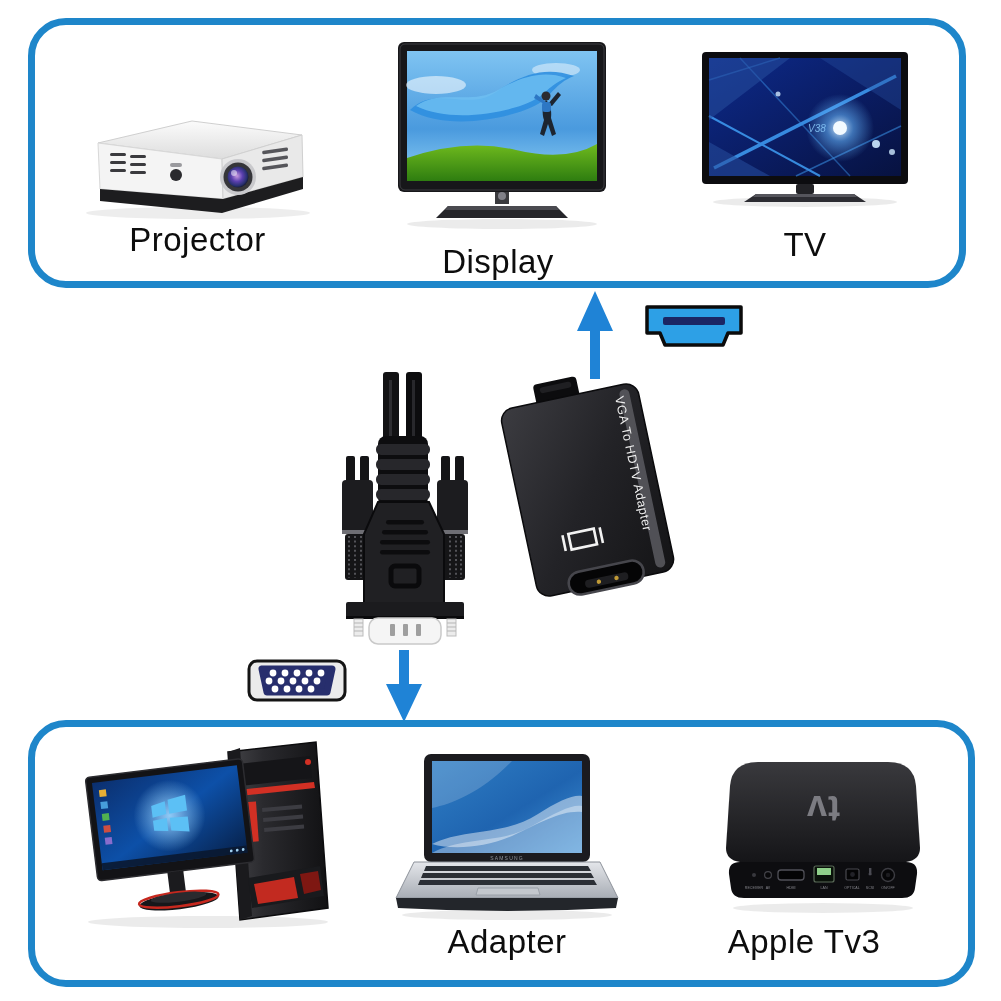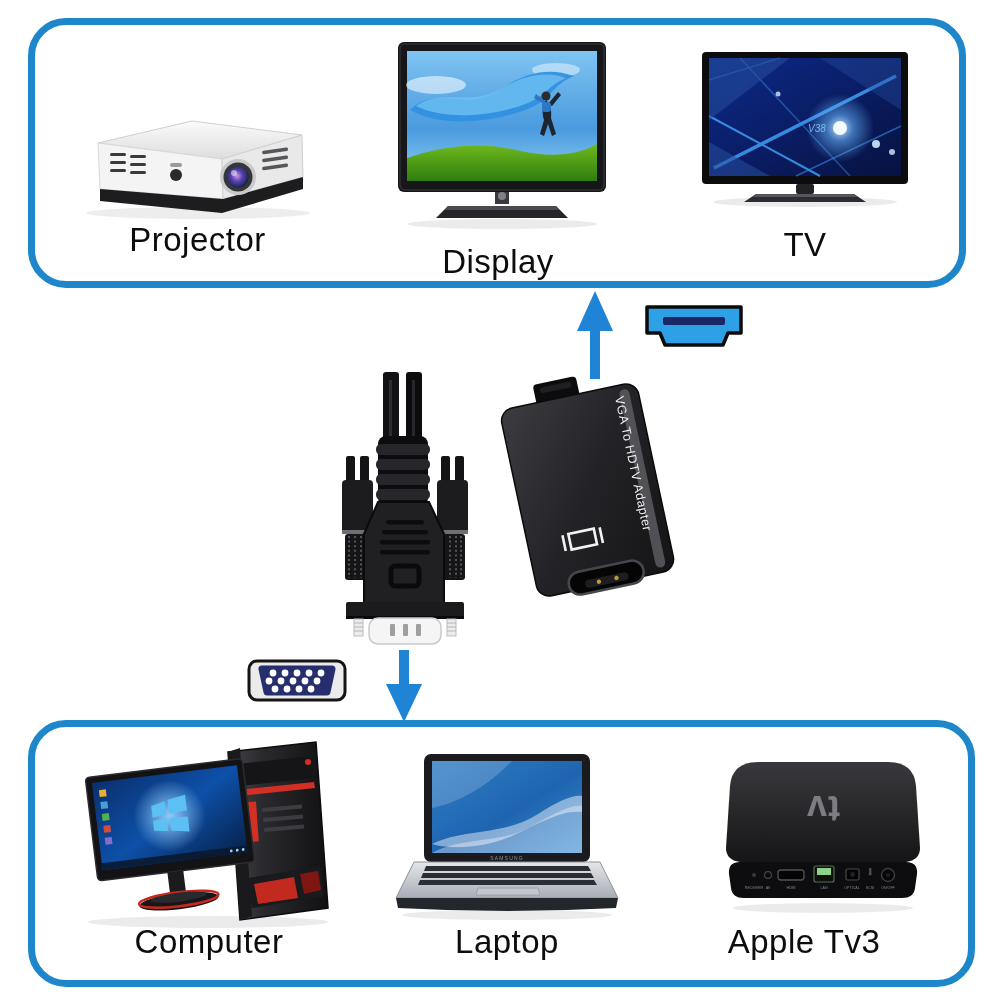--- a/index.html
+++ b/index.html
@@ -359,21 +359,20 @@
           <circle cx="156" cy="120.5" r="1.4"></circle>
           <circle cx="162" cy="120.5" r="1.4"></circle>
         </g>
 
       <rect x="84" y="134" width="16" height="26" fill="#1b1b1e"></rect>
       <ellipse cx="92" cy="164" rx="40" ry="8" fill="#17171a"></ellipse>
       <ellipse cx="92" cy="162" rx="40" ry="7" fill="none" stroke="#c6281e" stroke-width="2.5"></ellipse>
       <ellipse cx="92" cy="160" rx="28" ry="4.5" fill="#2a2a2e"></ellipse>
     </g>
   </svg>
-  <div class="device-label" style="left:78px;top:923px;width:262px;">Computer</div>
 
   <svg class="abs" style="left:392px;top:752px;" width="230" height="170" viewBox="0 0 230 170">
     <defs>
       <linearGradient id="lpScr" x1="0" y1="0" x2="1" y2="1">
         <stop offset="0" stop-color="#2f7ec4"></stop>
           <stop offset="0.55" stop-color="#1f64b0"></stop>
         <stop offset="1" stop-color="#3f90d4"></stop>
       </linearGradient>
       <linearGradient id="lpBase" x1="0" y1="0" x2="0" y2="1">
         <stop offset="0" stop-color="#e4e6ea"></stop>
@@ -391,21 +390,21 @@
 
     <path d="M22,110 L208,110 L226,146 L4,146 Z" fill="url(#lpBase)" stroke="#8d929a" stroke-width="1"></path>
     <g fill="#2b2f35">
       <path d="M34,114 L196,114 L199,119 L32,119 Z"></path>
       <path d="M31,121 L199,121 L202,126 L29,126 Z"></path>
       <path d="M28,128 L202,128 L205,133 L26,133 Z"></path>
     </g>
     <path d="M86,136 L146,136 L148,143 L84,143 Z" fill="#c3c7cd" stroke="#9aa0a8" stroke-width="1"></path>
     <path d="M4,146 L226,146 L224,156 Q115,162 6,156 Z" fill="#23262b"></path>
   </svg>
-  <div class="device-label" style="left:392px;top:923px;width:230px;">Laptop</div>
+  <div class="device-label" style="left:392px;top:923px;width:230px;">Adapter</div>
 
   <svg class="abs" style="left:718px;top:756px;" width="210" height="160" viewBox="0 0 210 160">
     <defs>
       <linearGradient id="atvTop" x1="0" y1="0" x2="0" y2="1">
         <stop offset="0" stop-color="#39393d"></stop>
           <stop offset="0.7" stop-color="#202023"></stop>
         <stop offset="1" stop-color="#151518"></stop>
       </linearGradient>
     </defs>
     <ellipse cx="105" cy="152" rx="90" ry="5" fill="#000" opacity="0.08"></ellipse>

